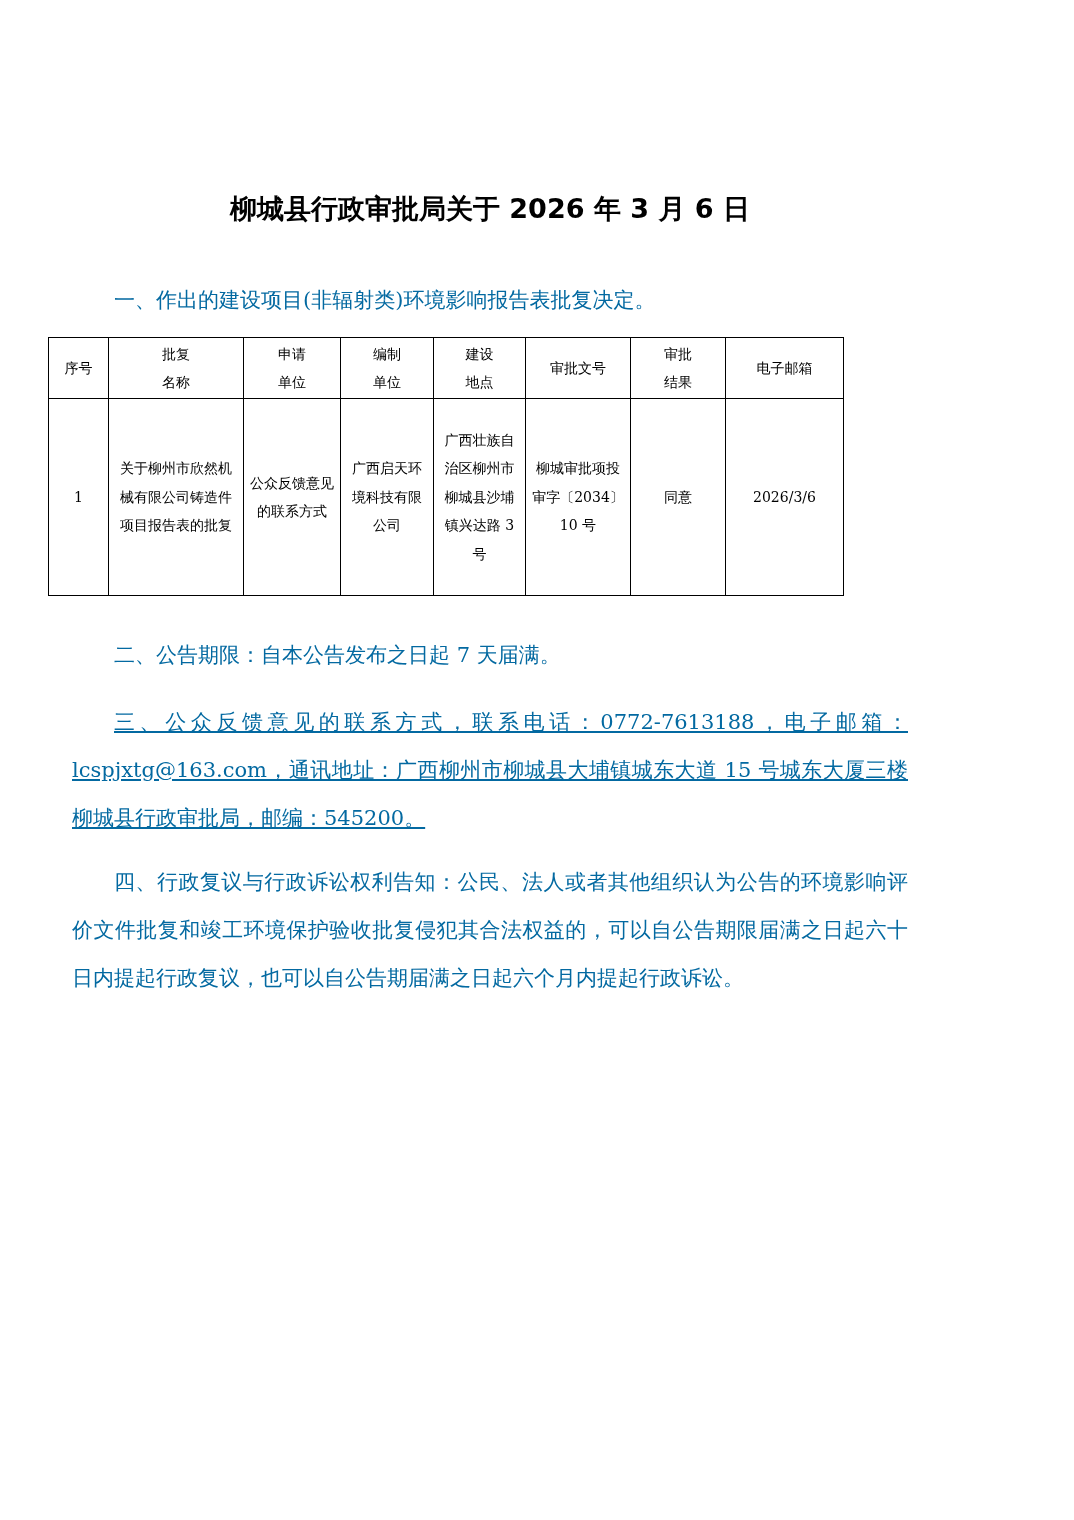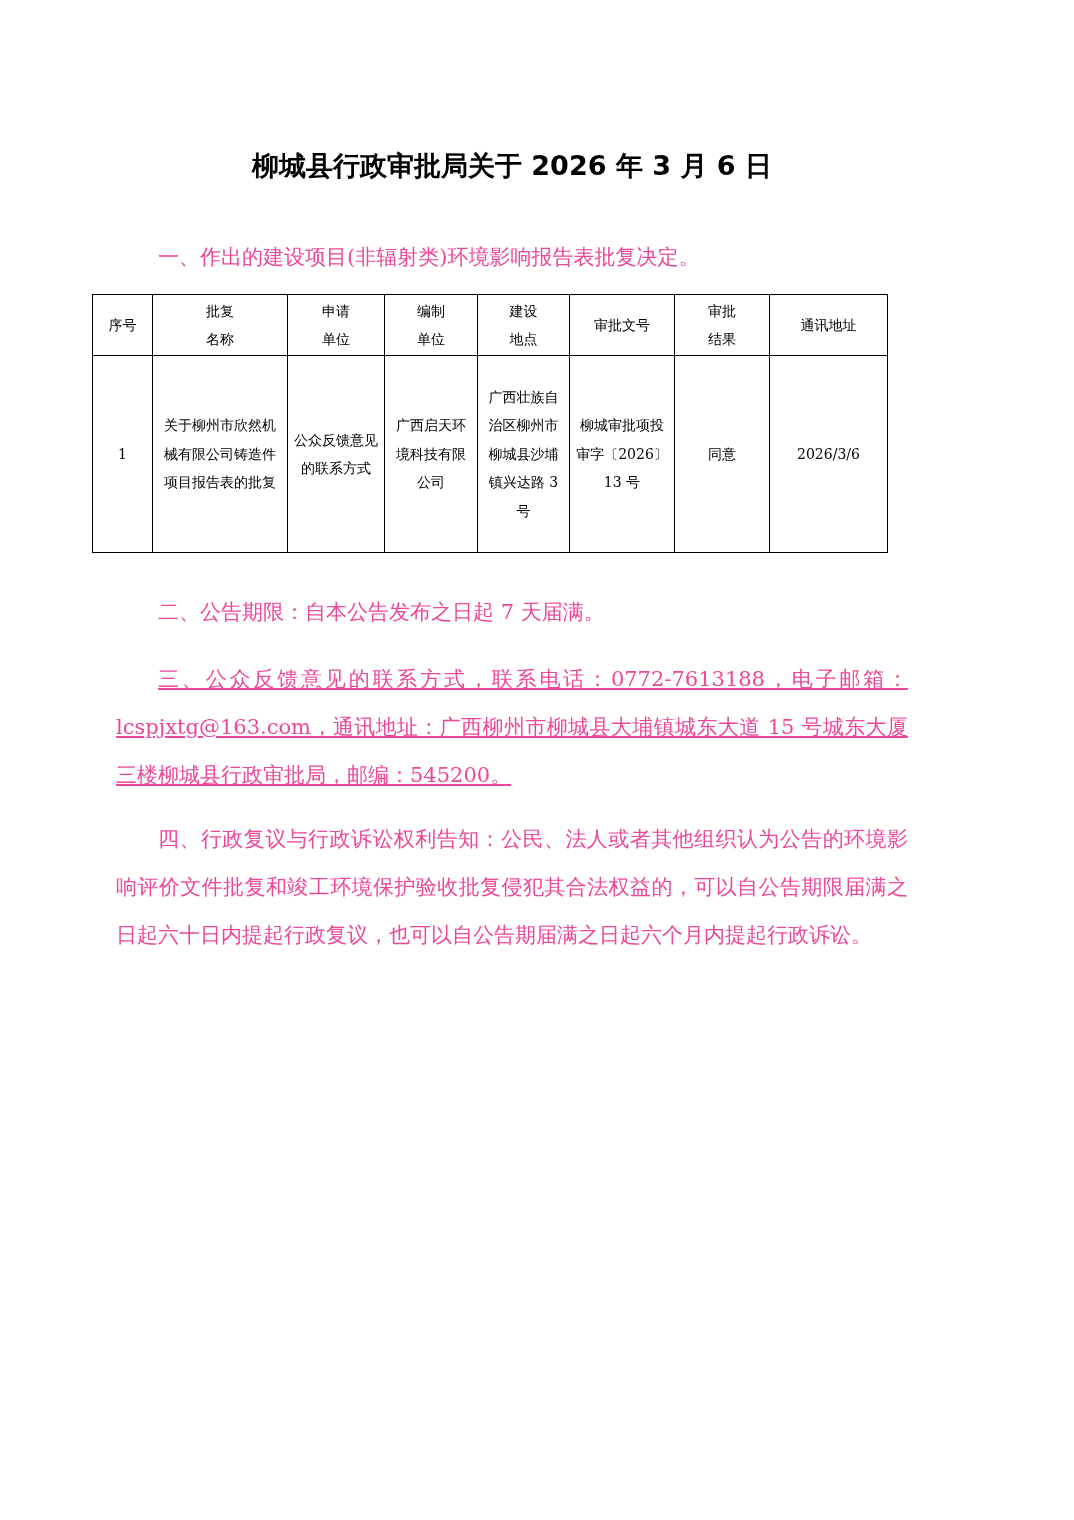--- a/index.html
+++ b/index.html
@@ -7,23 +7,24 @@
     padding: 0;
     background: #ffffff;
   }
   .page {
     position: relative;
     width: 1074px;
     height: 1065px;
     box-sizing: border-box;
     background: #ffffff;
     color: #000000;
-    padding: 148px 166px 0 116px;
+    padding: 148px 166px 0 72px;
     font-family: "DejaVu Serif", serif;
     overflow: hidden;
+    margin-top: 43px;
   }
   .title {
     margin: 0;
     font-family: "DejaVu Sans", sans-serif;
     font-weight: bold;
     font-size: 27px;
     text-align: center;
     color: #000000;
   }
   .title-line {
@@ -32,21 +33,21 @@
   }
   .title-line.second {
     margin-top: 16px;
   }
   .para {
     margin: 0;
     font-size: 21px;
     line-height: 34px;
     text-align: justify;
     text-indent: 42px;
-    color: #ec4899;
+    color: #0369a1;
   }
   .para.section-1 { margin-top: 56px; }
   .para.section-2 { margin-top: 42px; }
   .para.double { line-height: 48px; }
   .para.section-3 { margin-top: 26px; text-decoration: underline; }
   .para.section-4 { margin-top: 16px; font-family: Liberation Serif, serif; }
 
   table.approval-table {
     border-collapse: collapse;
     table-layout: fixed;
@@ -105,31 +106,31 @@
 名称</th>
         <th>申请
 单位</th>
         <th>编制
 单位</th>
         <th>建设
 地点</th>
         <th>审批文号</th>
         <th>审批
 结果</th>
-        <th>通讯地址</th>
+        <th>电子邮箱</th>
       </tr>
     </thead>
     <tbody>
       <tr>
         <td>1</td>
         <td>关于柳州市欣然机械有限公司铸造件项目报告表的批复</td>
         <td>公众反馈意见的联系方式</td>
         <td>广西启天环境科技有限公司</td>
         <td>广西壮族自治区柳州市柳城县沙埔镇兴达路 3 号</td>
-        <td>柳城审批项投审字〔2026〕13 号</td>
+        <td>柳城审批项投审字〔2034〕10 号</td>
         <td>同意</td>
         <td>2026/3/6</td>
       </tr>
     </tbody>
   </table>
 
   <p class="para section-2">二、公告期限：自本公告发布之日起 7 天届满。</p>
 
   <p class="para double section-3">三、公众反馈意见的联系方式，联系电话：0772-7613188，电子邮箱：lcspjxtg@163.com，通讯地址：广西柳州市柳城县大埔镇城东大道 15 号城东大厦三楼柳城县行政审批局，邮编：545200。</p>
 

